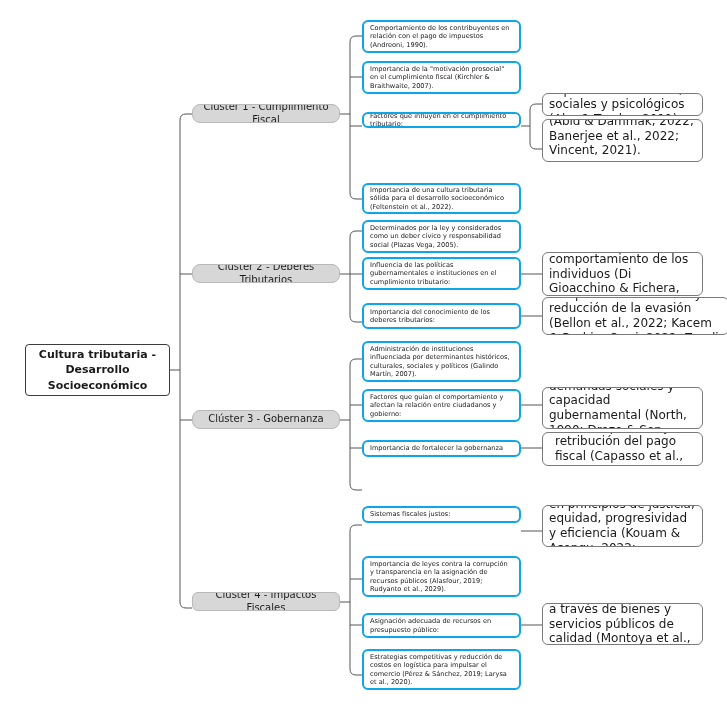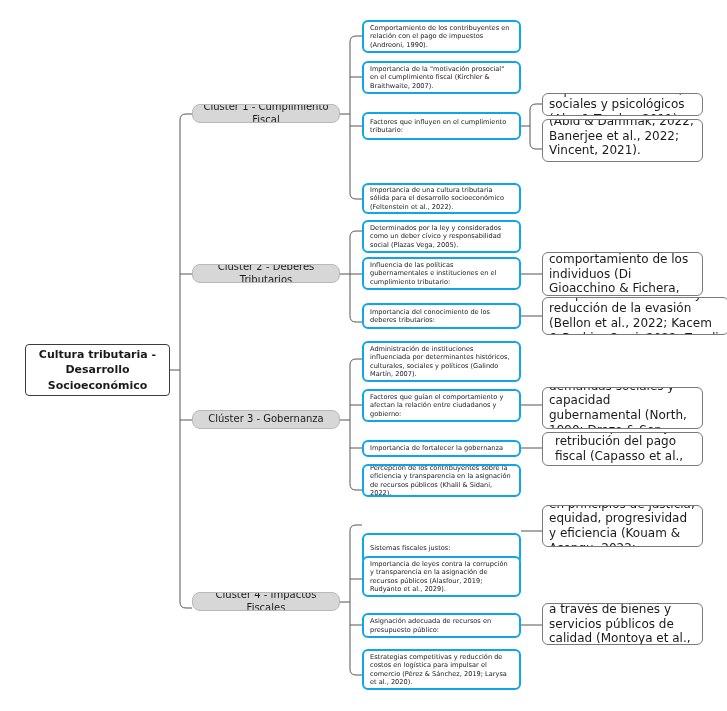--- a/index.html
+++ b/index.html
@@ -140,21 +140,21 @@
   <div class="node cluster" style="left:192px; top:104px; width:148px; height:19px;">
     <span>Clúster 1 - Cumplimiento Fiscal</span>
   </div>
 
   <div class="node leaf" style="left:362px; top:20px; width:159px; height:33px;">
     <span>Comportamiento de los contribuyentes en relación con el pago de impuestos (Andreoni, 1990).</span>
   </div>
   <div class="node leaf" style="left:362px; top:61px; width:159px; height:33px;">
     <span>Importancia de la "motivación prosocial" en el cumplimiento fiscal (Kirchler &amp; Braithwaite, 2007).</span>
   </div>
-  <div class="node leaf" style="left:362px; top:112px; width:159px; height:28px;">
+  <div class="node leaf" style="left:362px; top:112px; width:159px; height:16px;">
     <span>Factores que influyen en el cumplimiento tributario:</span>
   </div>
   <div class="node leaf" style="left:362px; top:183px; width:159px; height:31px;">
     <span>Importancia de una cultura tributaria sólida para el desarrollo socioeconómico (Feltenstein et al., 2022).</span>
   </div>
 
   <div class="node leaf2" style="left:542px; top:93px; width:161px; height:23px;">
     <span>Aspectos económicos, sociales y psicológicos (Alm &amp; Torgler, 2011).</span>
   </div>
   <div class="node leaf2" style="left:542px; top:119px; width:161px; height:43px;align-items:flex-end;">
@@ -188,36 +188,33 @@
 
   <div class="node leaf" style="left:362px; top:341px; width:159px; height:41px;">
     <span>Administración de instituciones influenciada por determinantes históricos, culturales, sociales y políticos (Galindo Martín, 2007).</span>
   </div>
   <div class="node leaf" style="left:362px; top:389px; width:159px; height:33px;">
     <span>Factores que guían el comportamiento y afectan la relación entre ciudadanos y gobierno:</span>
   </div>
   <div class="node leaf" style="left:362px; top:440px; width:159px; height:17px;">
     <span>Importancia de fortalecer la gobernanza</span>
   </div>
-  <div class="node leaf" style="left:362px; top:464px; width:159px; height:33px;">
-    <span>Percepción de los contribuyentes sobre la eficiencia y transparencia en la asignación de recursos públicos (Khalil &amp; Sidani, 2022).</span>
-  </div>
 
   <div class="node leaf2" style="left:542px; top:387px; width:161px; height:42px;">
     <span>Establecimiento de reglas y equilibrio entre demandas sociales y capacidad gubernamental (North, 1990; Dreze &amp; Sen, 1990; Fernandez et al., 2018).</span>
   </div>
   <div class="node leaf2" style="left:542px; top:432px; width:161px; height:34px;padding-left:12px;">
     <span>Ejecución eficiente de recursos públicos y retribución del pago fiscal (Capasso et al., 2020; Rashid et al., 2022).</span>
   </div>
 
-  <div class="node cluster" style="left:192px; top:592px; width:148px; height:19px;">
+  <div class="node cluster" style="left:192px; top:592px; width:148px; height:19px;border-radius:6px;">
     <span>Clúster 4 - Impactos Fiscales</span>
   </div>
 
-  <div class="node leaf" style="left:362px; top:533px; width:159px; height:31px;align-items:center;">
+  <div class="node leaf" style="left:362px; top:506px; width:159px; height:17px;align-items:center;">
     <span>Sistemas fiscales justos:</span>
   </div>
   <div class="node leaf" style="left:362px; top:556px; width:159px; height:41px;">
     <span>Importancia de leyes contra la corrupción y transparencia en la asignación de recursos públicos (Alasfour, 2019; Rudyanto et al., 2029).</span>
   </div>
   <div class="node leaf" style="left:362px; top:613px; width:159px; height:25px;">
     <span>Asignación adecuada de recursos en presupuesto público:</span>
   </div>
   <div class="node leaf" style="left:362px; top:649px; width:159px; height:41px;">
     <span>Estrategias competitivas y reducción de costos en logística para impulsar el comercio (Pérez &amp; Sánchez, 2019; Larysa et al., 2020).</span>

